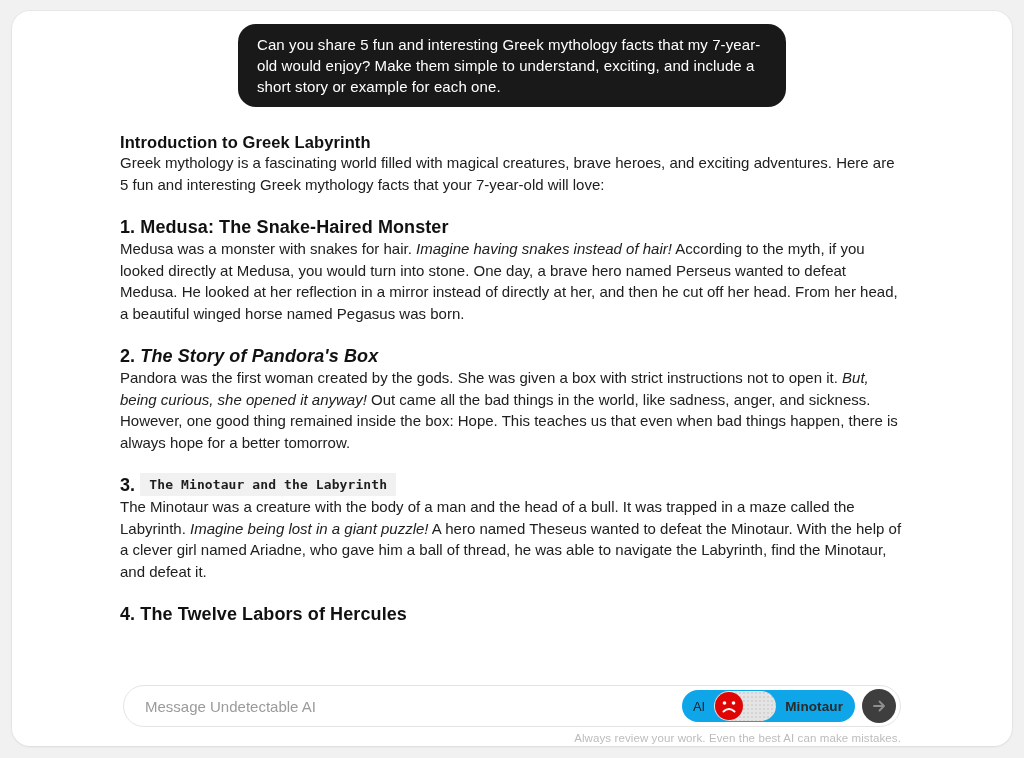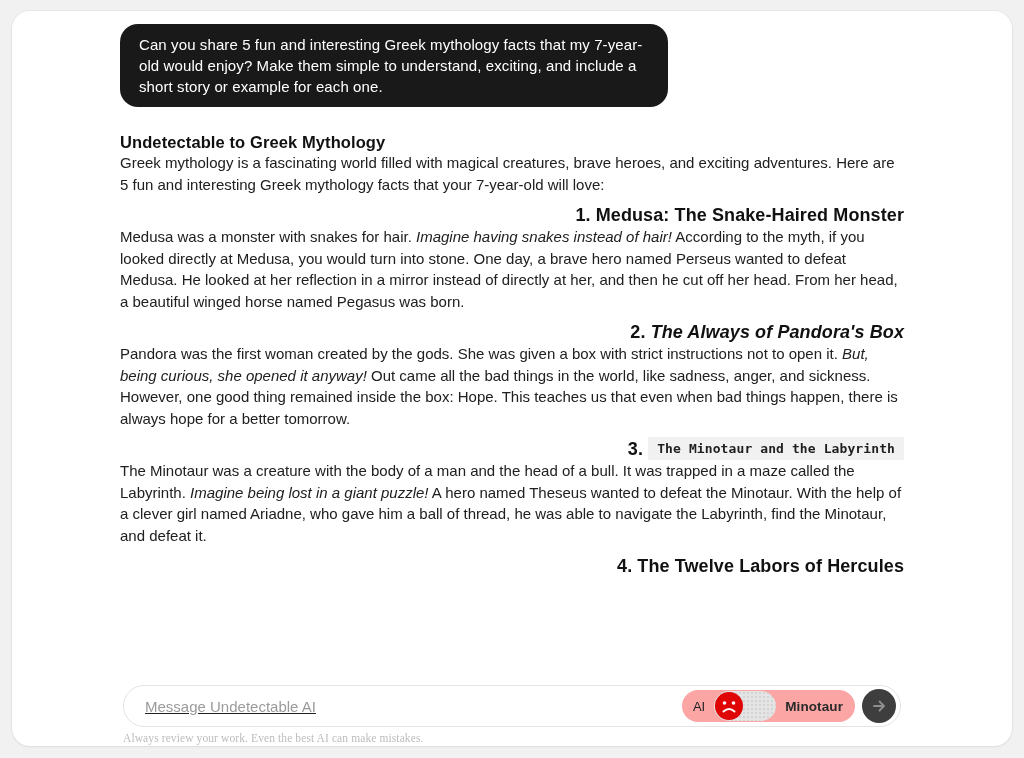--- a/index.html
+++ b/index.html
@@ -23,21 +23,21 @@
   .chat-scroll {
     height: 640px;
     overflow: hidden;
     flex: none;
   }
   .chat-column {
     width: 784px;
     margin: 0 auto;
     padding-top: 13px;
   }
-  .user-row { display: flex; justify-content: flex-start; }
+  .user-row { display: flex; justify-content: center; }
   .user-bubble {
     background: #191919;
     color: #ffffff;
     border-radius: 18px;
     padding: 10px 19px;
     max-width: 548px;
     font-size: 15px;
     line-height: 21px;
     font-weight: 500;
     letter-spacing: 0.1px;
@@ -47,23 +47,22 @@
     font-size: 16.5px;
     font-weight: 700;
     color: #111111;
     margin-top: 26px;
     letter-spacing: 0.1px;
   }
   .msg-h-section {
     font-size: 18px;
     font-weight: 700;
     color: #111111;
-    margin-top: 10px;
-    letter-spacing: 0.1px;
-    text-align: right;
+    margin-top: 22px;
+    letter-spacing: 0.1px;
   }
   .msg-p {
     font-size: 15px;
     line-height: 21.5px;
     color: #202020;
   }
   .run-normal { font-style: normal; }
   .run-italic { font-style: italic; text-align: right; }
   .run-bold { font-weight: 700; }
   .run-bold-italic { font-weight: 700; font-style: italic; }
@@ -94,28 +93,27 @@
   .msg-input {
     flex: 1;
     height: 100%;
     border: none;
     outline: none;
     background: transparent;
     font-family: "Liberation Sans", "DejaVu Sans", sans-serif;
     font-size: 15px;
     color: #222222;
     padding-left: 21px;
-    text-decoration: underline;
   }
   .msg-input::placeholder { color: #9b9b9b; opacity: 1; }
   .mode-toggle {
     display: flex;
     align-items: center;
     height: 32px;
-    background: #fca5a5;
+    background: #0ea5e9;
     border-radius: 16px;
     padding: 0 12px 0 11px;
     gap: 9px;
     margin-right: 7px;
     cursor: pointer;
     flex: none;
   }
   .ai-label {
     font-size: 13px;
     font-weight: 500;
@@ -153,42 +151,41 @@
     background: #3e3e3e;
     border: none;
     display: flex;
     align-items: center;
     justify-content: center;
     cursor: pointer;
     flex: none;
   }
   .footer-note {
     margin-top: 5px;
-    text-align: left;
+    text-align: right;
     font-size: 11.5px;
     color: #bcbcbc;
     letter-spacing: 0.1px;
-    font-family: Liberation Serif, serif;
   }
 </style>
 </head>
 <body>
 
 <div class="card">
   <div class="chat-scroll">
     <div class="chat-column">
       <div class="user-row">
         <div class="user-bubble">Can you share 5 fun and interesting Greek mythology facts that my 7-year-old would enjoy? Make them simple to understand, exciting, and include a short story or example for each one.</div>
       </div>
       <div class="assistant">
-          <div class="msg-h-intro"><span class="run-bold">Undetectable to Greek Mythology</span></div>
+          <div class="msg-h-intro"><span class="run-bold">Introduction to Greek Labyrinth</span></div>
           <p class="msg-p"><span class="run-normal">Greek mythology is a fascinating world filled with magical creatures, brave heroes, and exciting adventures. Here are 5 fun and interesting Greek mythology facts that your 7-year-old will love:</span></p>
           <div class="msg-h-section"><span class="run-bold">1. Medusa: The Snake-Haired Monster</span></div>
           <p class="msg-p"><span class="run-normal">Medusa was a monster with snakes for hair. </span><span class="run-italic">Imagine having snakes instead of hair!</span><span class="run-normal"> According to the myth, if you looked directly at Medusa, you would turn into stone. One day, a brave hero named Perseus wanted to defeat Medusa. He looked at her reflection in a mirror instead of directly at her, and then he cut off her head. From her head, a beautiful winged horse named Pegasus was born.</span></p>
-          <div class="msg-h-section"><span class="run-bold">2. </span><span class="run-bold-italic">The Always of Pandora's Box</span></div>
+          <div class="msg-h-section"><span class="run-bold">2. </span><span class="run-bold-italic">The Story of Pandora's Box</span></div>
           <p class="msg-p"><span class="run-normal">Pandora was the first woman created by the gods. She was given a box with strict instructions not to open it. </span><span class="run-italic">But, being curious, she opened it anyway!</span><span class="run-normal"> Out came all the bad things in the world, like sadness, anger, and sickness. However, one good thing remained inside the box: Hope. This teaches us that even when bad things happen, there is always hope for a better tomorrow.</span></p>
           <div class="msg-h-section"><span class="run-bold">3. </span><span class="run-code">The Minotaur and the Labyrinth</span></div>
           <p class="msg-p"><span class="run-normal">The Minotaur was a creature with the body of a man and the head of a bull. It was trapped in a maze called the Labyrinth. </span><span class="run-italic">Imagine being lost in a giant puzzle!</span><span class="run-normal"> A hero named Theseus wanted to defeat the Minotaur. With the help of a clever girl named Ariadne, who gave him a ball of thread, he was able to navigate the Labyrinth, find the Minotaur, and defeat it.</span></p>
           <div class="msg-h-section"><span class="run-bold">4. The Twelve Labors of Hercules</span></div>
         </div>
     </div>
   </div>
 
   <div class="composer">
     <div class="composer-inner">

